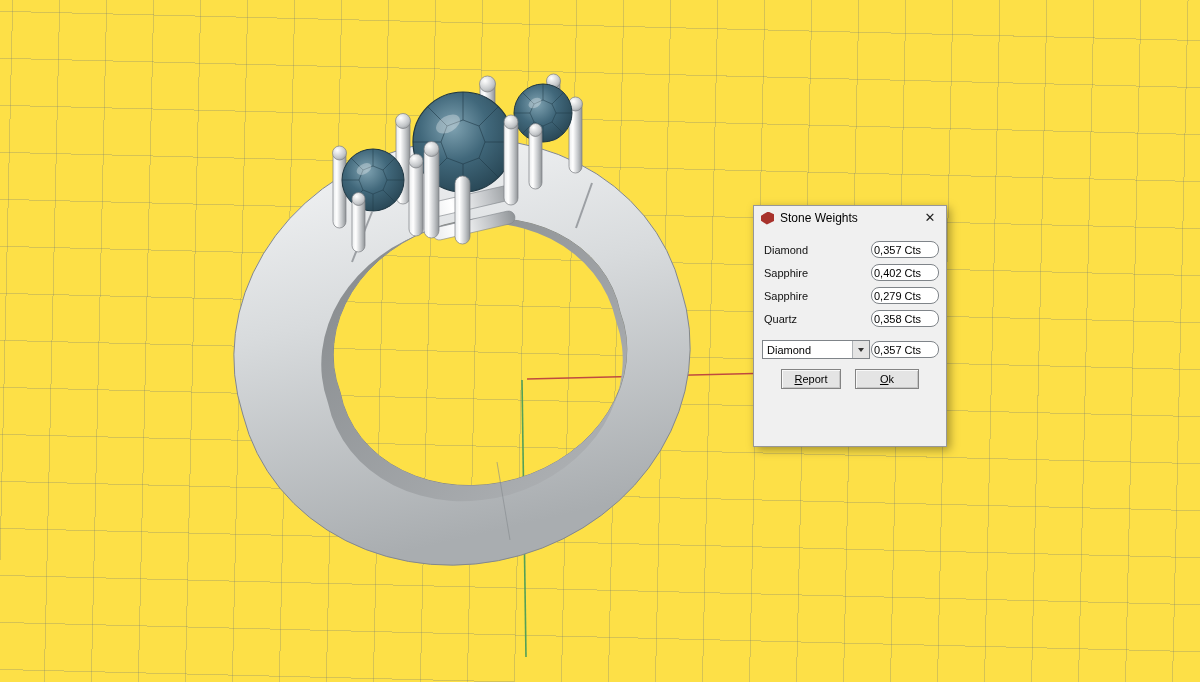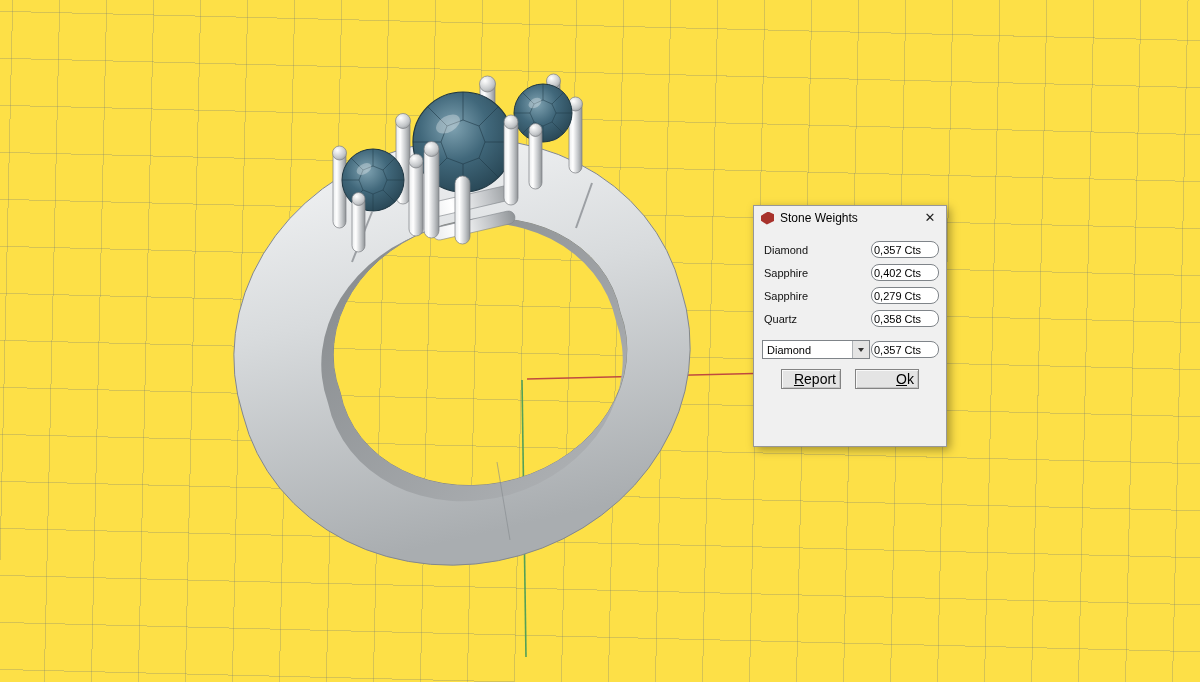--- a/index.html
+++ b/index.html
@@ -51,23 +51,23 @@
     margin-left:auto;width:16px;height:100%;background:#e4e4e4;border-left:1px solid #aeb2b6;
     display:flex;align-items:center;justify-content:center;
   }
   .combo-arrow .tri{
     width:0;height:0;border-left:3.5px solid transparent;border-right:3.5px solid transparent;
     border-top:4px solid #333;
   }
   .btn-row{margin-top:10px;display:flex;justify-content:center;gap:14px;}
   .btn{
     height:20px;background:#e4e4e4;border:1px solid #838383;
-    font-family:"Liberation Sans",sans-serif;font-size:14px;color:#000;
+    font-family:"Liberation Sans",sans-serif;font-size:11px;color:#000;
     box-shadow:inset 1px 1px 0 #f9f9f9, inset -1px -1px 0 #c6c6c6;
-    display:flex;align-items:center;justify-content:flex-end;padding:4px;
+    display:flex;align-items:center;justify-content:center;padding:4px;
   }
   .btn-report{width:60px;}
   .btn-ok{width:64px;}
   .accel{text-decoration:underline;}
 </style>
 </head>
 <body>
 
 <div class="screen">
   <div class="grid"></div>

